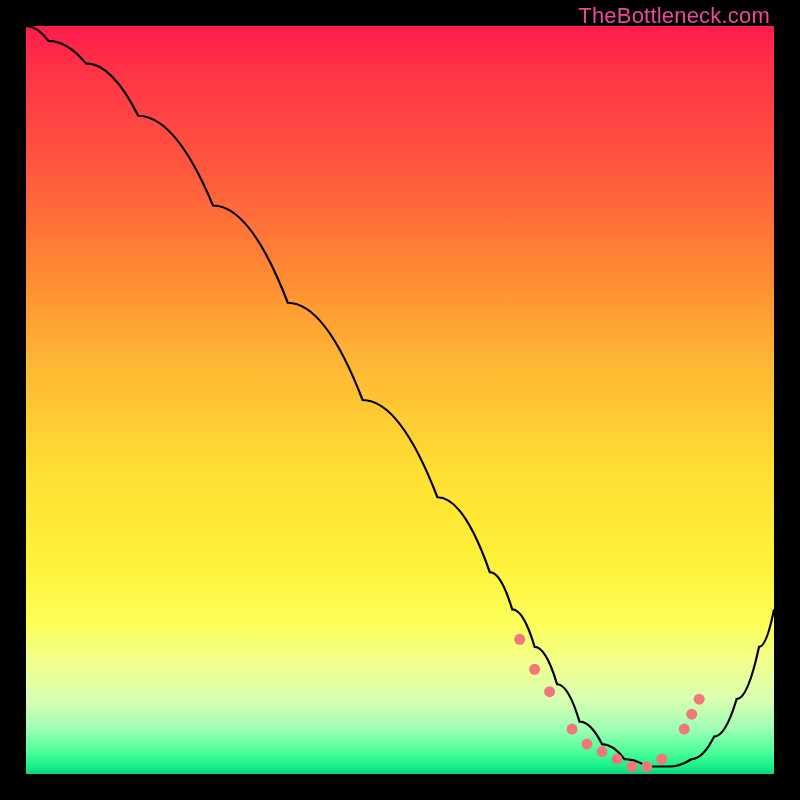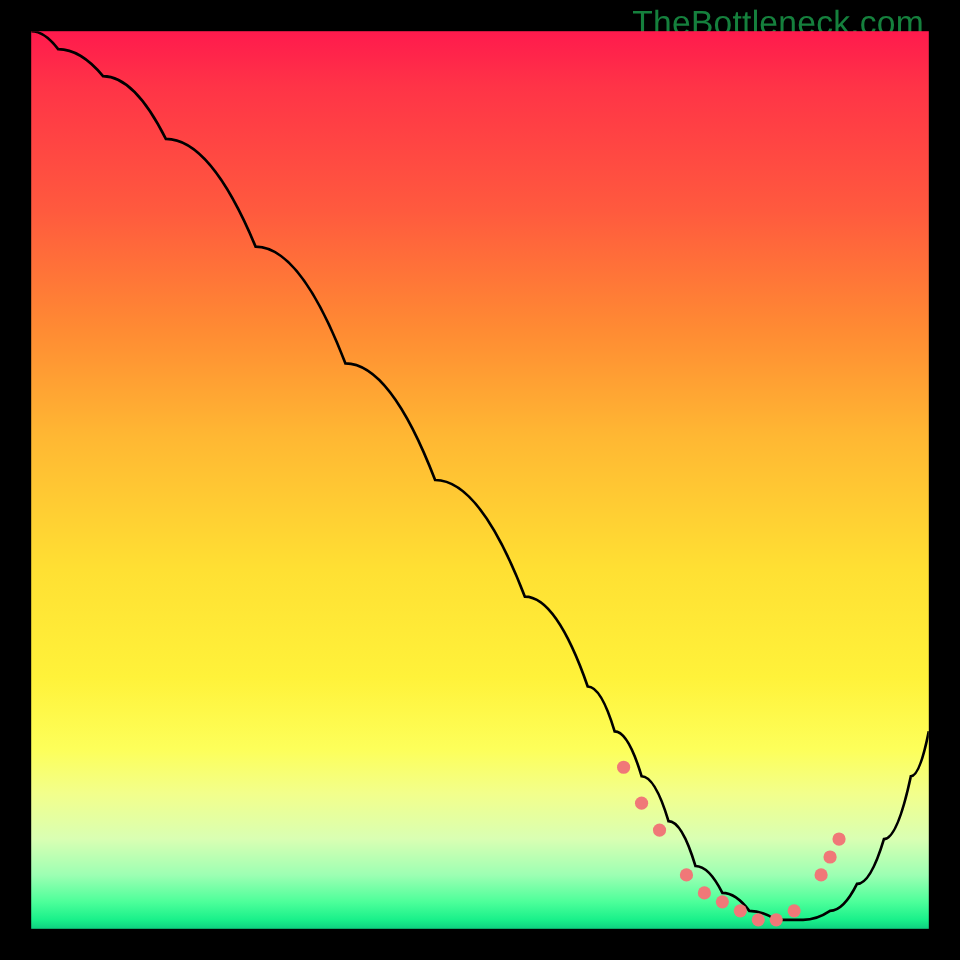--- a/index.html
+++ b/index.html
@@ -39,23 +39,23 @@
       #9dffb3 94%,
       #4dff9a 97%,
       #19f08a 99%,
       #0ed080 100%
     );
   }
   .watermark {
     position: absolute;
     top: 3px;
     right: 30px;
-    font-size: 28px;
+    font-size: 22px;
     font-weight: 500;
-    color: #15803d;
+    color: #ec4899;
     letter-spacing: 0.2px;
   }
   svg.curve {
     position: absolute;
     top: 0;
     left: 0;
   }
 </style>
 </head>
 <body>

